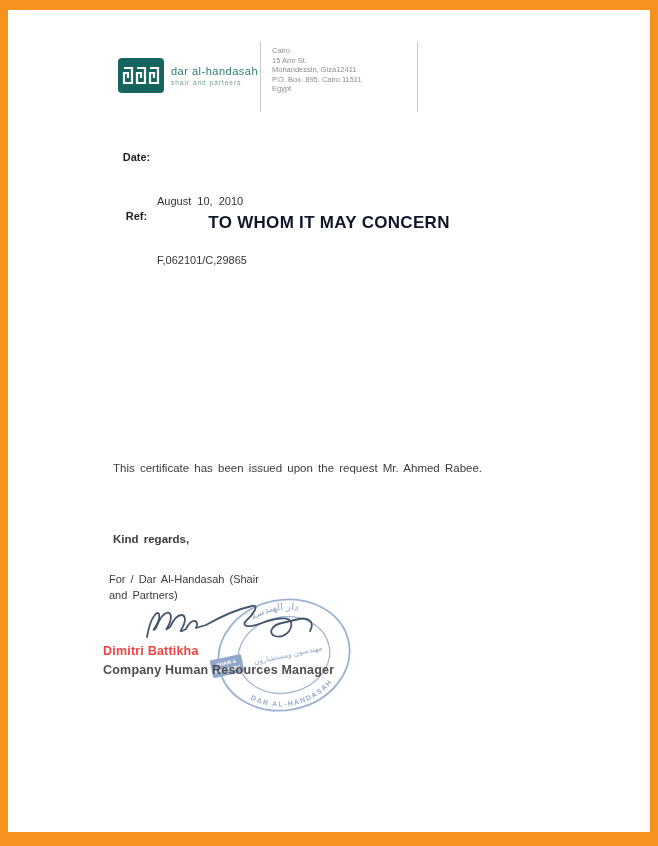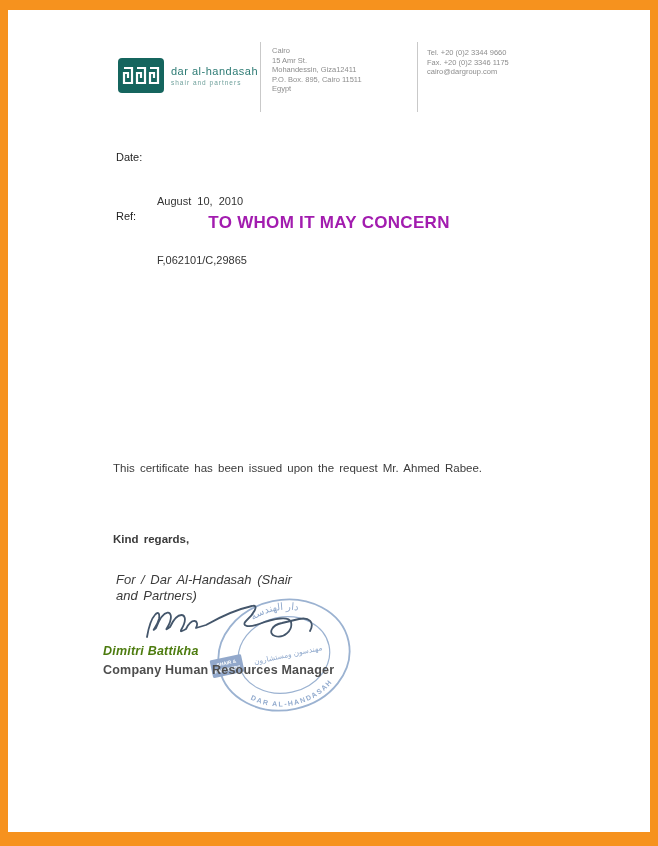--- a/index.html
+++ b/index.html
@@ -42,48 +42,48 @@
     font-size: 7.5px; line-height: 9.6px; color: #8D8D8D;
   }
   .contact {
     position: absolute; left: 419px; top: 38px;
     font-size: 7.5px; line-height: 9.6px; color: #8D8D8D;
   }
 
   
   .meta { position: absolute; left: 108px; top: 140px; font-size: 11px; color: #2e2e2e; }
   .meta-row { display: flex; line-height: 15px; }
-  .meta-label { width: 41px; font-weight: normal; color: #1f1f1f; }
+  .meta-label { width: 41px; font-weight: bold; color: #1f1f1f; text-align: center; }
   .meta-value { word-spacing: 3px; color: #333; margin-top: 44px; }
 
   
   .title {
     position: absolute; left: 0; top: 203px; width: 642px;
     text-align: center; font-size: 17px; font-weight: bold;
-    color: #a21caf; letter-spacing: 0.3px;
+    color: #0f172a; letter-spacing: 0.3px;
   }
 
   
   .para {
     position: absolute; left: 105px; width: 446px;
     font-size: 11.5px; line-height: 20.6px; color: #3B3B3B;
     text-align: justify; word-spacing: 2.5px;
   }
   .p1 { top: 257px; }
   .p2 { top: 333px; }
   .p3 { top: 448px; text-align: left; word-spacing: 2px; }
   .closing { position: absolute; left: 105px; top: 523px; font-size: 11.5px; color: #3B3B3B; word-spacing: 2px; font-weight: bold; }
-  .for-block { position: absolute; left: 108px; top: 562px; font-size: 13px; line-height: 15.5px; color: #3B3B3B; word-spacing: 2px; font-style: italic; }
+  .for-block { position: absolute; left: 101px; top: 562px; font-size: 11px; line-height: 15.5px; color: #3B3B3B; word-spacing: 2px; }
 
   
   .sig-svg { position: absolute; left: 125px; top: 583px; z-index: 3; }
   .stamp-svg { position: absolute; left: 200px; top: 585px; z-index: 1; opacity: 0.85; }
   .signatory-name {
     position: absolute; left: 95px; top: 634px; z-index: 4;
-    font-size: 12.5px; font-weight: bold; color: #4d7c0f; letter-spacing: 0.2px; font-style: italic;
+    font-size: 12.5px; font-weight: bold; color: #ef4444; letter-spacing: 0.2px;
   }
   .signatory-title {
     position: absolute; left: 95px; top: 653px; z-index: 4;
     font-size: 12.5px; font-weight: bold; color: #4E4E4E; letter-spacing: 0.2px; text-align: right;
   }
 
   .stamp-text { fill: #7F9CC5; font-family: "Liberation Sans", sans-serif; }
 </style>
 </head>
 <body>
@@ -105,25 +105,20 @@
   <div class="vdiv d1"></div>
   <div class="addr">
     <div>Cairo</div>
     <div>15 Amr St.</div>
     <div>Mohandessin, Giza12411</div>
     <div>P.O. Box. 895, Cairo 11511</div>
     <div>Egypt</div>
   </div>
 
   <div class="vdiv d2"></div>
-  <div class="contact">
-    <div>Tel.  +20 (0)2 3344 9660</div>
-    <div>Fax. +20 (0)2 3346 1175</div>
-    <div>cairo@dargroup.com</div>
-  </div>
 
   <div class="meta">
     <div class="meta-row">
       <span class="meta-label">Date:</span>
       <span class="meta-value">August 10, 2010</span>
     </div>
     <div class="meta-row">
       <span class="meta-label">Ref:</span>
       <span class="meta-value">F,062101/C,29865</span>
     </div>

